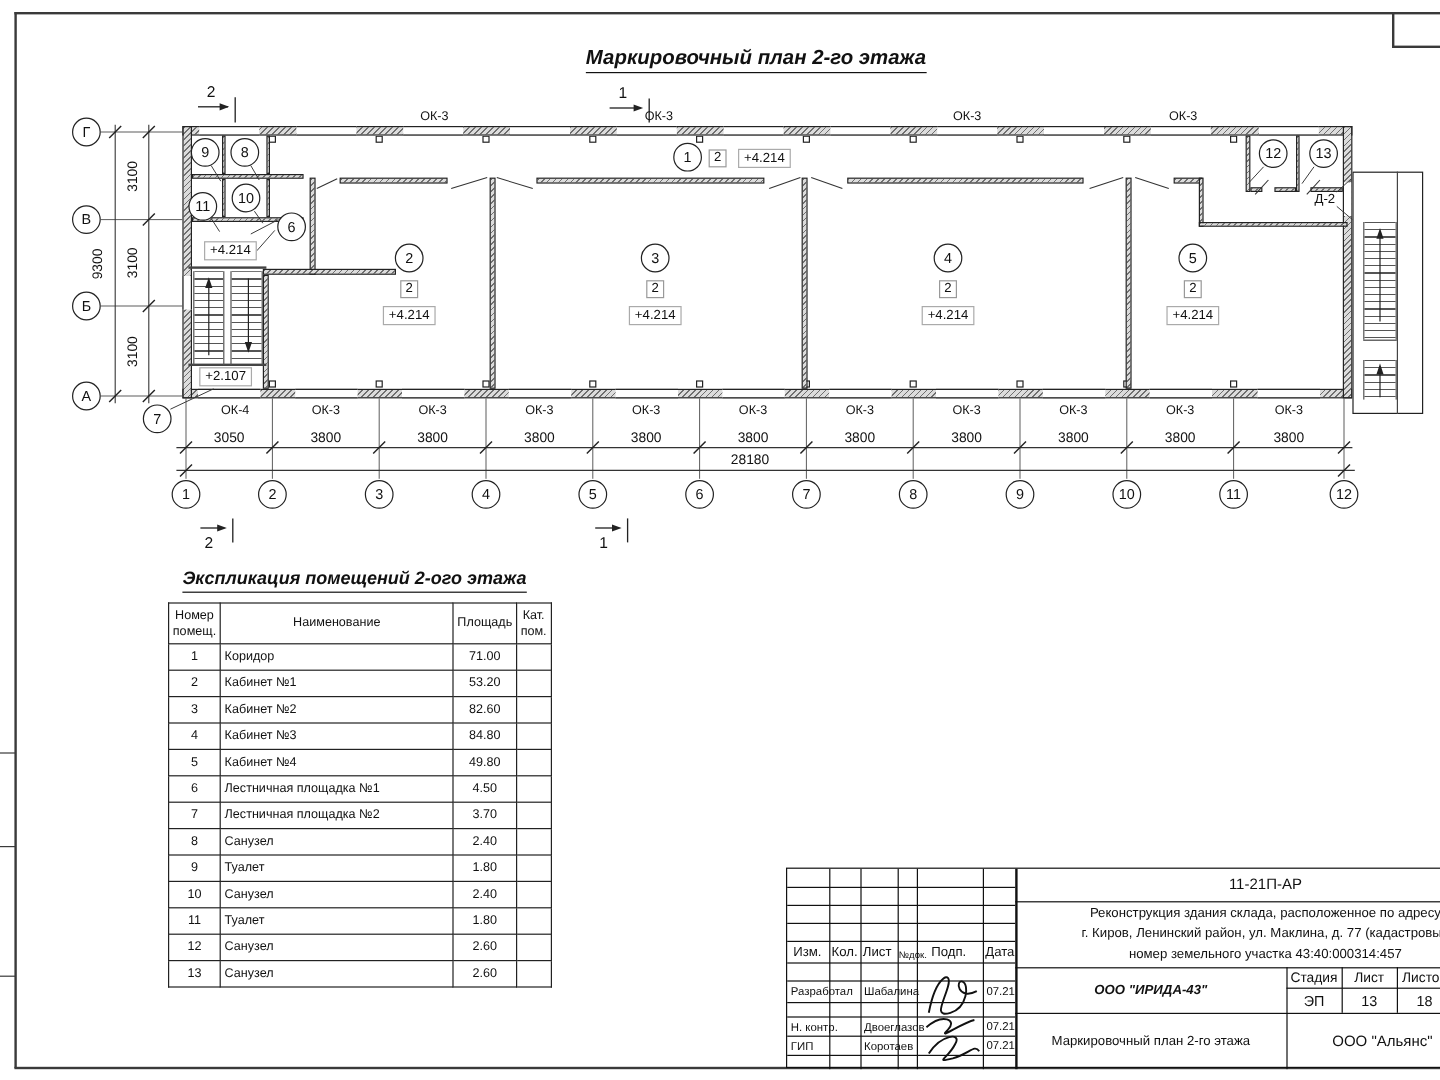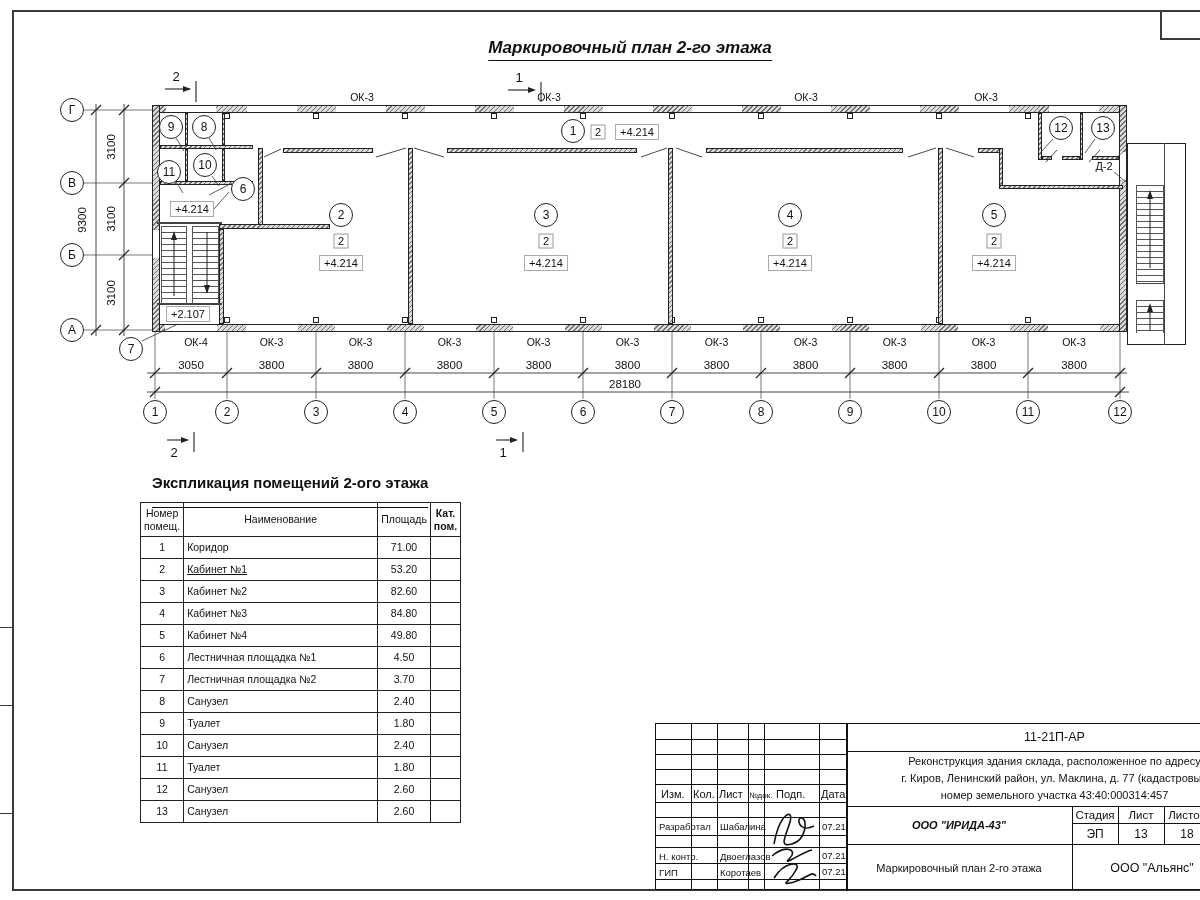--- a/index.html
+++ b/index.html
@@ -27,22 +27,22 @@
         transform:translate(-50%,-50%);line-height:1}
   .elev{position:absolute;height:16px;box-sizing:border-box;border:1px solid #aaa;background:#fff;
         display:flex;align-items:center;justify-content:center;font-size:11px;padding:0 4px;
         transform:translate(-50%,-50%);line-height:1;white-space:nowrap}
   .treads{position:absolute;background:repeating-linear-gradient(to bottom,#555 0 1px,transparent 1px 6px);
         border-left:1px solid #555;border-right:1px solid #555;box-sizing:border-box}
   .shaft{position:absolute;box-sizing:border-box;border:1.5px solid #222;background:#fff}
   #main-title{position:absolute;left:630px;top:38px;transform:translateX(-50%);
         font-size:17px;font-style:italic;font-weight:bold;border-bottom:1.2px solid #111;
         padding-bottom:2px;white-space:nowrap}
-  #sched-title{position:absolute;left:152px;top:474px;font-size:15px;font-weight:bold;
-        border-bottom:1.2px solid #111;padding-bottom:16px;white-space:nowrap}
+  #sched-title{position:absolute;left:152px;top:474px;font-size:15px;font-style:italic;font-weight:bold;
+        border-bottom:1.2px solid #111;padding-bottom:2px;white-space:nowrap}
   #sched{position:absolute;left:140px;top:502px}
   #sched table{border-collapse:collapse}
   #sched th,#sched td{border:1px solid #222;font-size:10.5px;font-weight:normal;
         padding:0 3px;line-height:1.15;box-sizing:border-box}
   #sched th{white-space:pre-line;height:34px}
   #sched td{height:22px}
   .tb{position:absolute;left:655px;top:723px;width:607px;height:167px;box-sizing:border-box;
       border:1.6px solid #111;font-size:11px;background:#fff}
   .tb .vl{position:absolute;width:1px;background:#111;top:0}
   .tb .hl{position:absolute;height:1px;background:#111}
@@ -306,34 +306,34 @@
 
 <div id="sched-title">Экспликация помещений 2-ого этажа</div>
 <div id="sched">
   <table>
       <thead>
         <tr id="sched-head">
           <th style="width: 33px;">Номер
 помещ.</th>
           <th style="width: 194px;">Наименование</th>
           <th style="width: 48px;">Площадь</th>
-          <th style="width: 26px; font-weight: bold;">Кат.
+          <th style="width: 26px;">Кат.
 пом.</th>
         </tr>
       </thead>
       <tbody id="sched-body">
         <tr>
           <td style="text-align: center;">1</td>
           <td style="text-align: left;">Коридор</td>
           <td style="text-align: center;">71.00</td>
           <td style="text-align: center;"></td>
         </tr>
         <tr>
           <td style="text-align: center;">2</td>
-          <td style="text-align: left; text-decoration: underline;">Кабинет №1</td>
+          <td style="text-align: left;">Кабинет №1</td>
           <td style="text-align: center;">53.20</td>
           <td style="text-align: center;"></td>
         </tr>
         <tr>
           <td style="text-align: center;">3</td>
           <td style="text-align: left;">Кабинет №2</td>
           <td style="text-align: center;">82.60</td>
           <td style="text-align: center;"></td>
         </tr>
         <tr>

